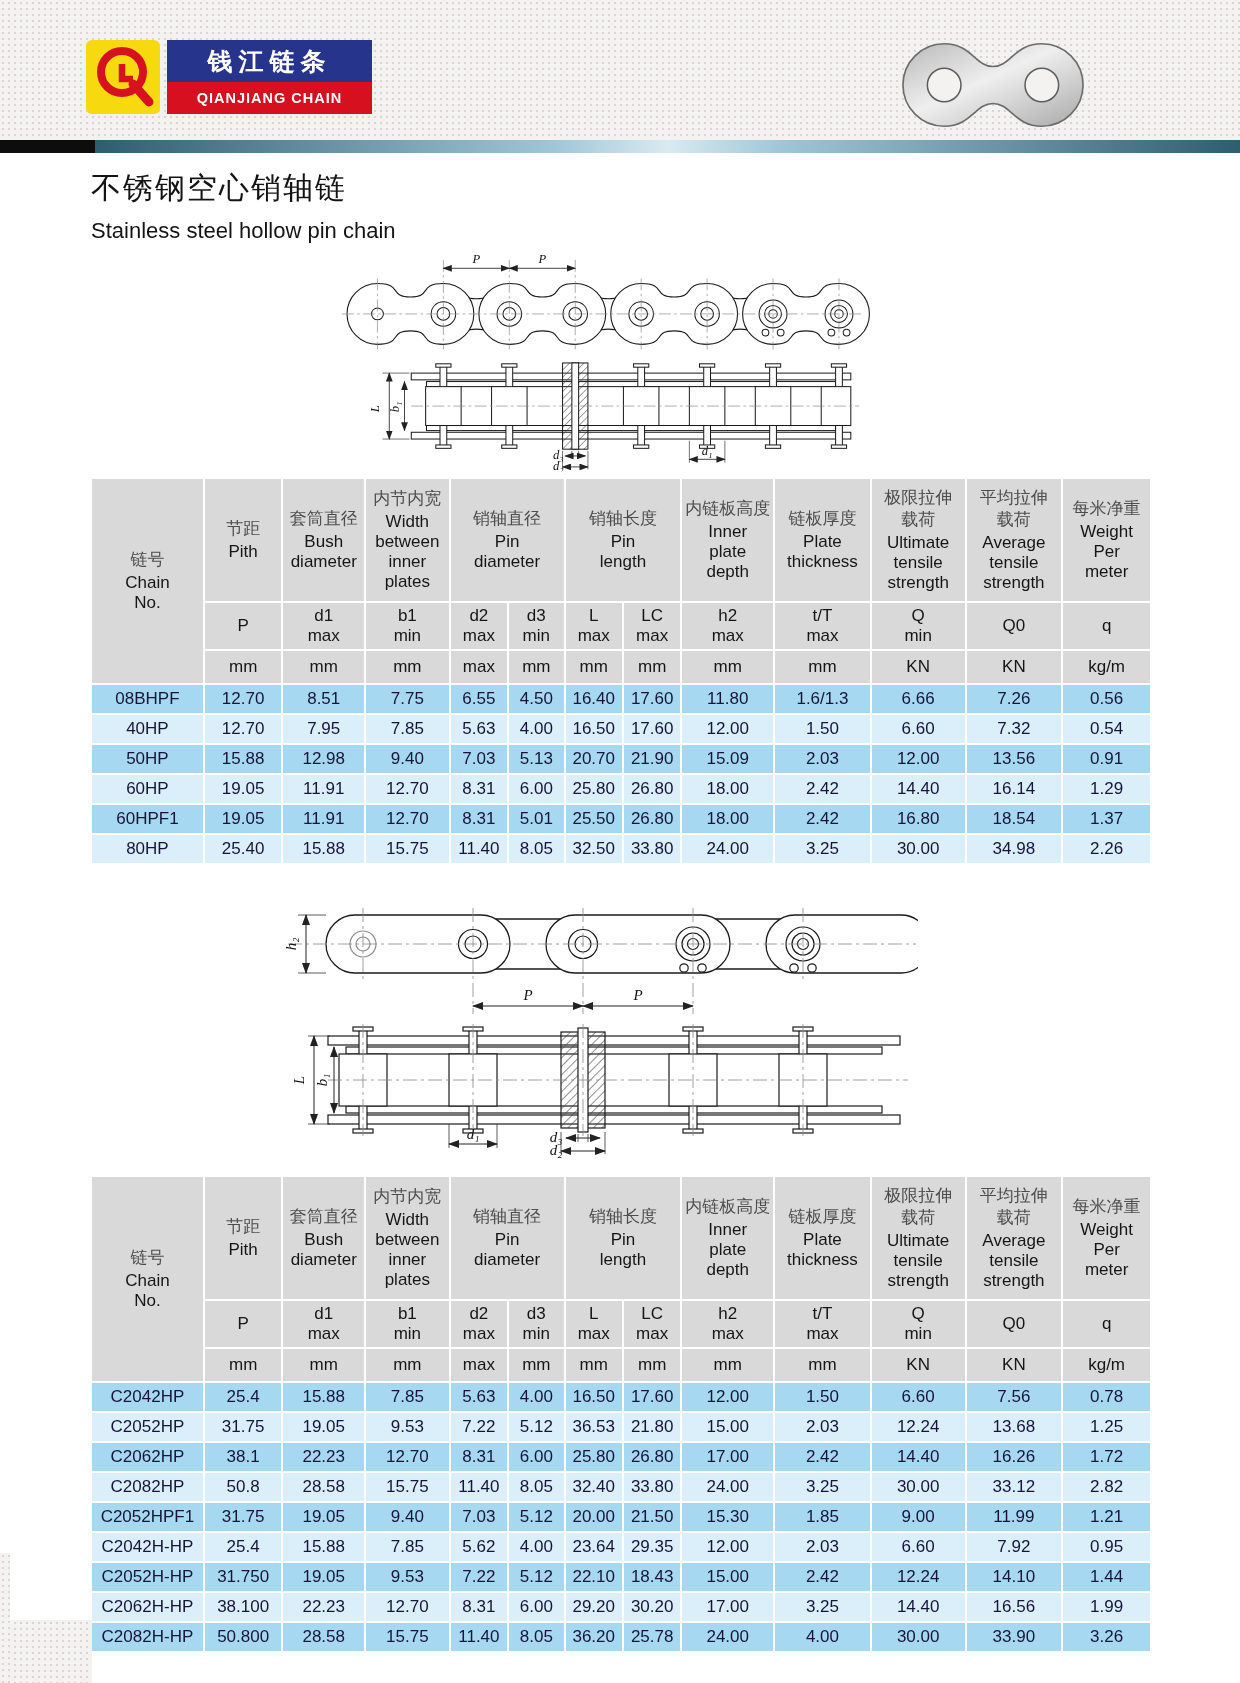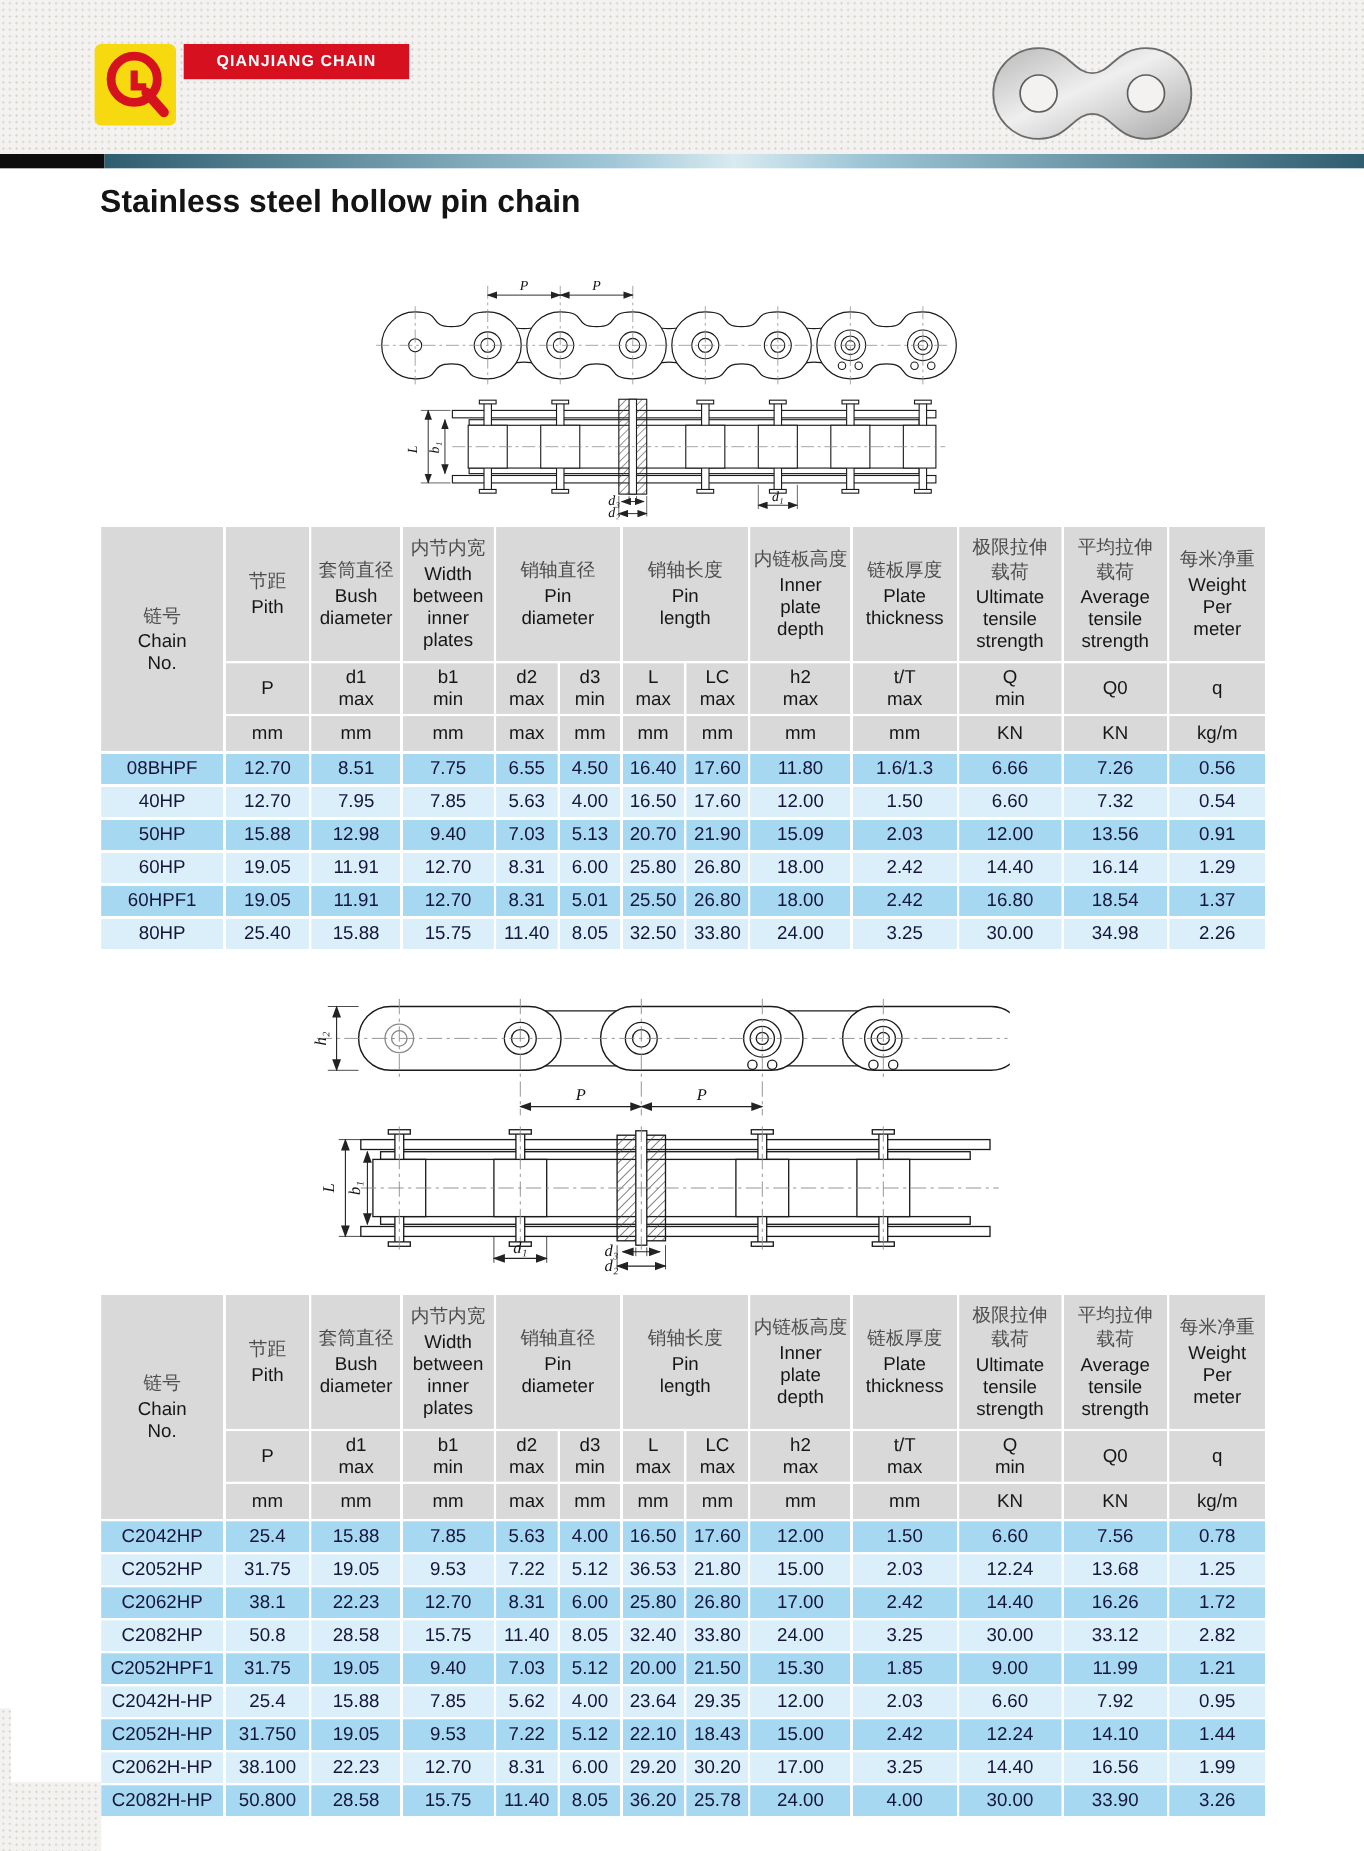--- a/index.html
+++ b/index.html
@@ -16,21 +16,21 @@
   .logo-q{width:74px;height:74px;background:#f6d90f;border-radius:6px;position:relative;}
   .brand{margin-left:7px;width:205px;height:74px;display:flex;flex-direction:column;}
   .brand-cn{height:42px;background:#26348b;color:#fff;font-weight:bold;font-size:25px;
             letter-spacing:6px;display:flex;align-items:center;justify-content:center;
             font-family:"Liberation Sans",sans-serif;}
   .brand-en{height:32px;background:#d6101f;color:#fff;font-weight:bold;font-size:14.5px;
             letter-spacing:1px;display:flex;align-items:center;justify-content:center;}
   .linkplate{position:absolute;left:878px;top:34px;}
   .title{position:absolute;left:91px;top:168px;}
   .title .cnl{font-size:30px;font-weight:500;letter-spacing:2px;color:#141414;margin:0 0 9px 0;}
-  .title .enl{font-size:29px;font-weight:700;color:#141414;margin:0;}
+  .title .enl{font-size:22px;font-weight:400;color:#141414;margin:0;}
   .diag{position:absolute;}
   .diag .dim line{stroke:#222;stroke-width:1;}
   .diag .dim .tick{stroke:#333;stroke-width:0.8;}
   .diag .dim text{font:italic 15px "Liberation Serif", serif;fill:#111;text-anchor:middle;}
   table.spec{position:absolute;left:90px;width:1062px;border-collapse:collapse;
              table-layout:fixed;font-size:17px;}
   table.spec td{border:2px solid #fff;text-align:center;vertical-align:middle;
                 padding:0;overflow:hidden;}
   .hc{background:#d9d9d9;}
   .hc .cn{font-size:17px;color:#4d4d4d;white-space:pre-line;line-height:1.3;}
@@ -58,39 +58,41 @@
 
   <div class="logo">
     <div class="logo-q">
       <svg width="74" height="74" viewBox="0 0 74 74">
         <circle cx="36" cy="32" r="21" fill="none" stroke="#d5121e" stroke-width="8"></circle>
         <path d="M47,44 L63,62" stroke="#d5121e" stroke-width="9" stroke-linecap="round" fill="none"></path>
         <path d="M36,24 v15 h11" stroke="#d5121e" stroke-width="6.5" fill="none"></path>
       </svg>
     </div>
     <div class="brand">
+      <div class="brand-cn">钱江链条</div>
       <div class="brand-en">QIANJIANG CHAIN</div>
     </div>
   </div>
 
   <svg class="linkplate" width="230" height="102" viewBox="0 0 212 92">
     <defs>
       <linearGradient id="met" x1="0" y1="0" x2="1" y2="1">
         <stop offset="0" stop-color="#b9b9b9"></stop>
           <stop offset="0.45" stop-color="#efefef"></stop>
         <stop offset="0.7" stop-color="#cfcfcf"></stop>
           <stop offset="1" stop-color="#a8a8a8"></stop>
       </linearGradient>
     </defs>
     <path d="M61,8 A38 38 0 0 0 61,84 C86,84 90,63 106,63 C122,63 126,84 151,84 A38 38 0 0 0 151,8 C126,8 122,29 106,29 C90,29 86,8 61,8 Z" fill="url(#met)" stroke="#6b6b6b" stroke-width="1.5"></path>
     <circle cx="61" cy="46" r="15.5" fill="#f3f2f0" stroke="#5d5d5d" stroke-width="1.4"></circle>
     <circle cx="151" cy="46" r="15.5" fill="#f3f2f0" stroke="#5d5d5d" stroke-width="1.4"></circle>
   </svg>
 
   <div class="title">
+    <p class="cnl">不锈钢空心销轴链</p>
     <p class="enl">Stainless steel hollow pin chain</p>
   </div>
 
   <svg class="diag" style="left:268px;top:248px;" width="650" height="224" viewBox="0 0 650 265">
     <defs>
       <marker id="a1" markerWidth="11" markerHeight="8" refX="10" refY="4" orient="auto-start-reverse" markerUnits="userSpaceOnUse">
           <path d="M0,0L11,4L0,8Z" fill="#222"></path>
         </marker>
       <pattern id="h1" width="6" height="6" patternTransform="rotate(45)" patternUnits="userSpaceOnUse">
         <line x1="0" y1="0" x2="0" y2="6" stroke="#444" stroke-width="1.2"></line>

